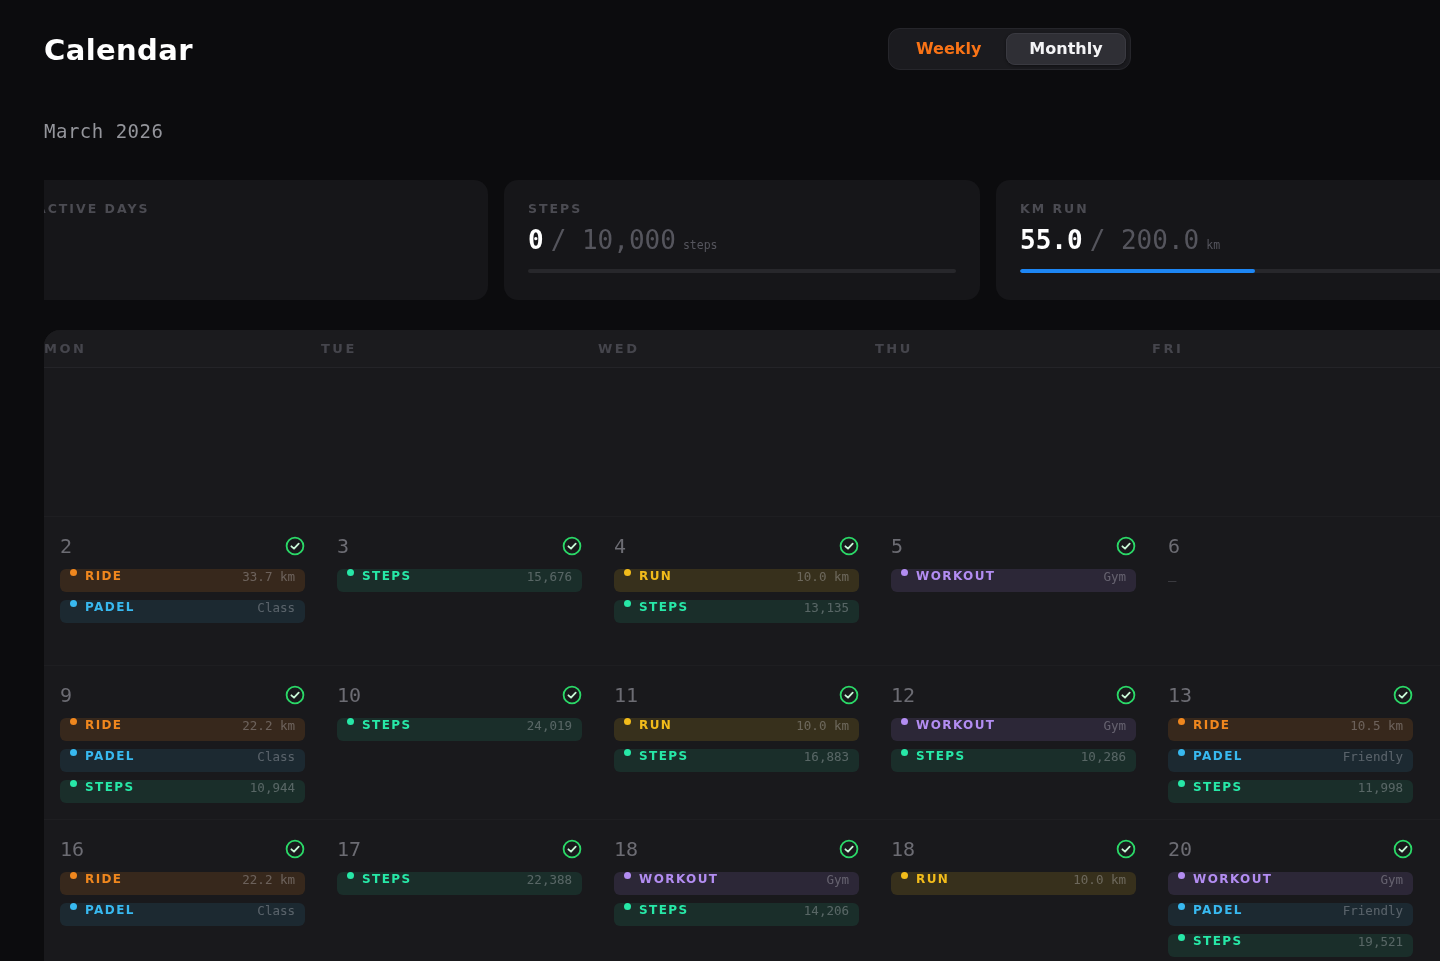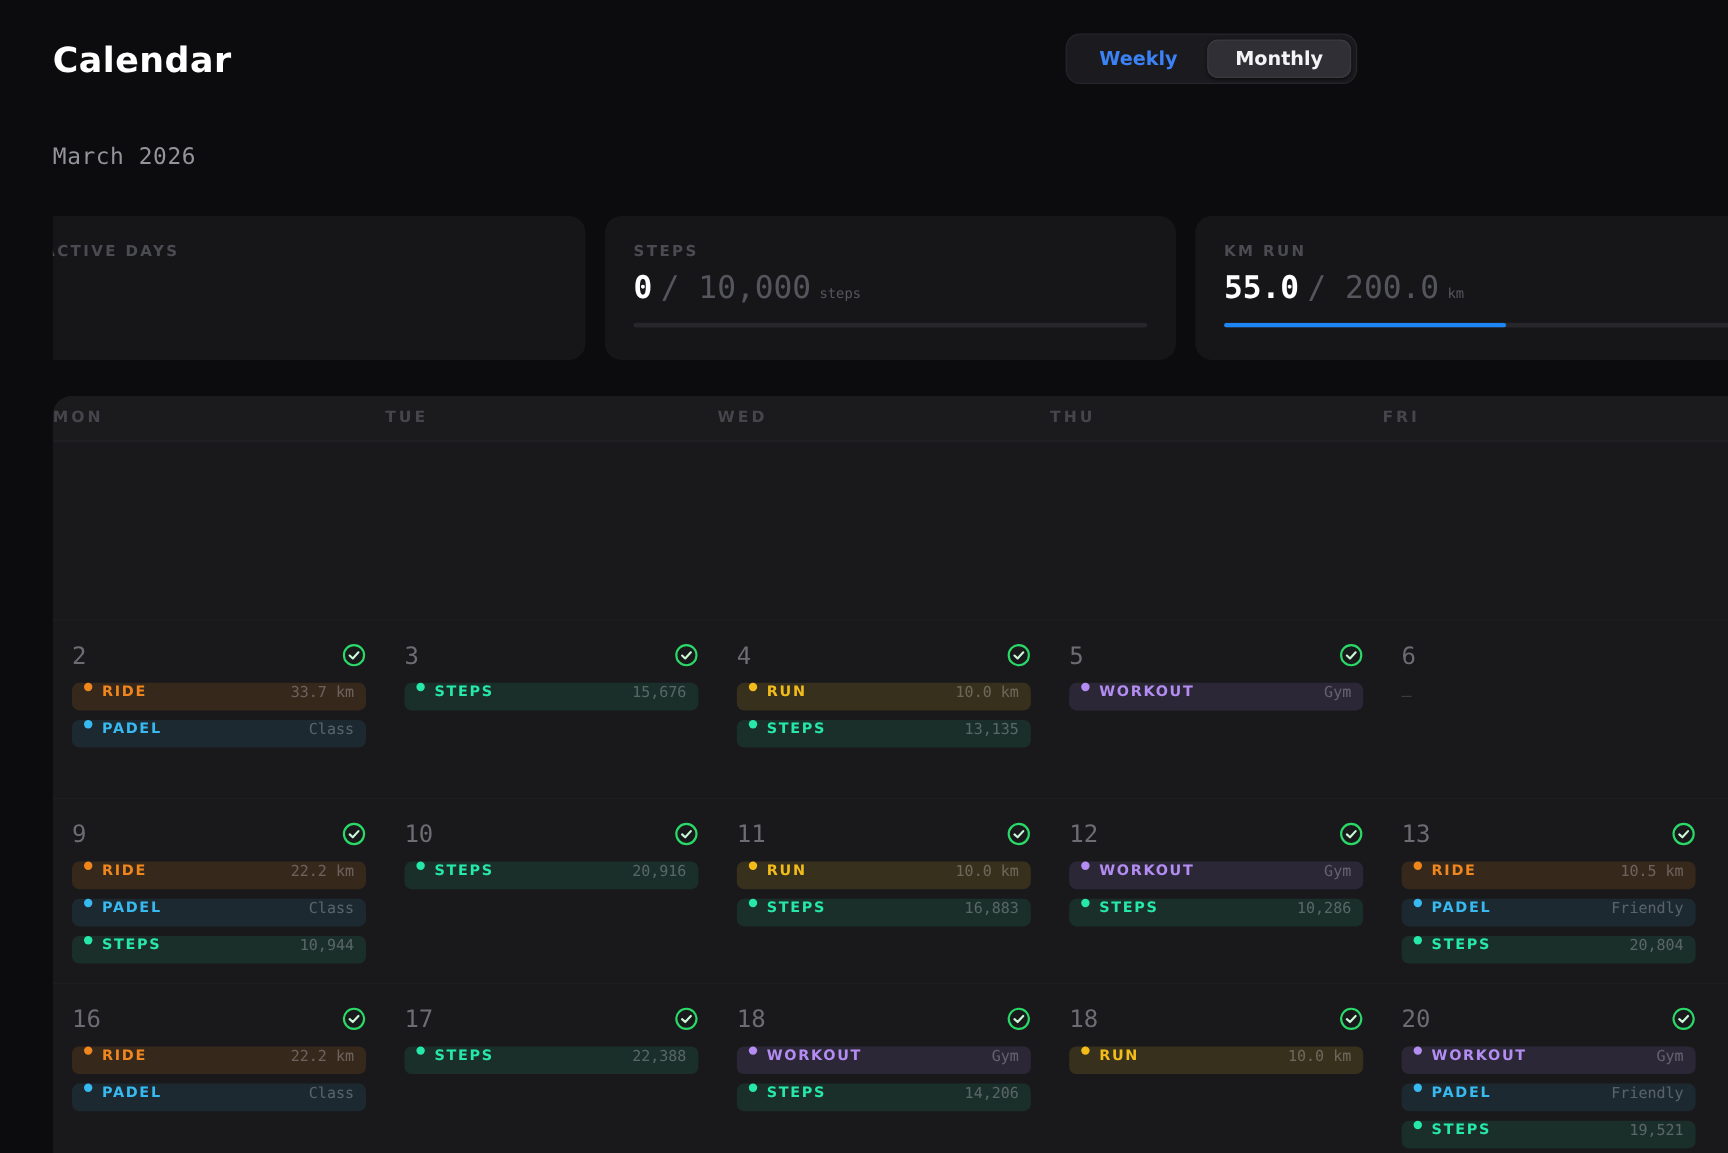--- a/index.html
+++ b/index.html
@@ -19,21 +19,21 @@
     line-height:44px;
   }
   .view-toggle {
     position:absolute; left:844px; top:0; height:42px;
     background:#1b1b1f; border:1px solid #26262b; border-radius:12px;
     display:flex; align-items:center; padding:4px; gap:2px;
   }
   .toggle-btn {
     border:none; background:transparent; cursor:pointer;
     font-family:"DejaVu Sans", sans-serif;
-    font-size:16px; font-weight:700; color:#3b82f6;
+    font-size:16px; font-weight:700; color:#f97316;
     padding:7px 23px; border-radius:9px; line-height:18px;
   }
   .toggle-btn.active {
     background:#2f2f35; color:#f4f4f6;
     box-shadow:0 1px 3px rgba(0,0,0,.45), inset 0 0 0 1px #3a3a41;
   }
 
   .month-label {
     position:absolute; left:44px; top:120px;
     font-size:19px; color:#94959b; letter-spacing:.5px;
@@ -321,21 +321,21 @@
       <span class="day-number mono">10</span>
       <svg class="check-icon" viewBox="0 0 20 20">
         <circle cx="10" cy="10" r="8.4" fill="none" stroke-width="1.8" stroke="#2bd968"></circle>
         <path d="M6.4 10.3 L9 12.7 L13.7 7.6" fill="none" stroke-width="1.8" stroke-linecap="round" stroke-linejoin="round" stroke="#c9f7d7"></path>
       </svg>
     </div>
     <div class="chips">
             <div class="chip" style="background: rgba(39, 232, 167, 0.1);">
     <span class="chip-dot" style="background: rgb(39, 232, 167);"></span>
     <span class="chip-label" style="color: rgb(39, 232, 167);">STEPS</span>
-    <span class="chip-value mono">20,916</span>
+    <span class="chip-value mono">24,019</span>
   </div>
           </div>
   </div>
         <div class="day-cell">
     <div class="day-head">
       <span class="day-number mono">11</span>
       <svg class="check-icon" viewBox="0 0 20 20">
         <circle cx="10" cy="10" r="8.4" fill="none" stroke-width="1.8" stroke="#2bd968"></circle>
         <path d="M6.4 10.3 L9 12.7 L13.7 7.6" fill="none" stroke-width="1.8" stroke-linecap="round" stroke-linejoin="round" stroke="#c9f7d7"></path>
       </svg>
@@ -389,21 +389,21 @@
     <span class="chip-value mono">10.5 km</span>
   </div>
             <div class="chip" style="background: rgba(56, 185, 240, 0.1);">
     <span class="chip-dot" style="background: rgb(56, 185, 240);"></span>
     <span class="chip-label" style="color: rgb(56, 185, 240);">PADEL</span>
     <span class="chip-value mono">Friendly</span>
   </div>
             <div class="chip" style="background: rgba(39, 232, 167, 0.1);">
     <span class="chip-dot" style="background: rgb(39, 232, 167);"></span>
     <span class="chip-label" style="color: rgb(39, 232, 167);">STEPS</span>
-    <span class="chip-value mono">20,804</span>
+    <span class="chip-value mono">11,998</span>
   </div>
           </div>
   </div>
         <div class="day-cell">
 
     <div class="chips"></div>
   </div>
       </div>
       <div class="week-row">
         <div class="day-cell">

